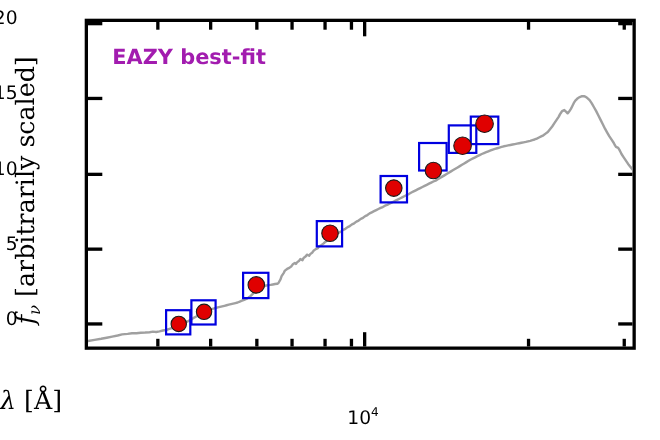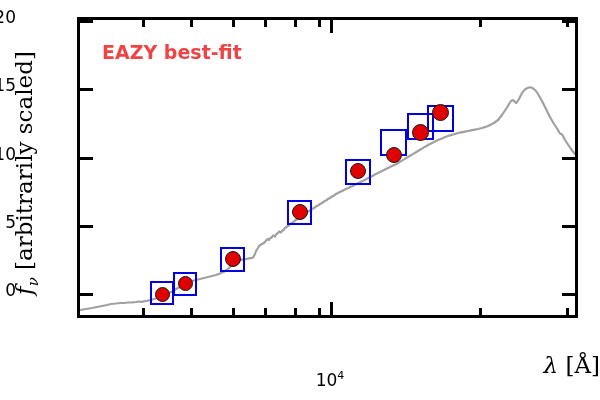--- a/index.html
+++ b/index.html
@@ -71,21 +71,21 @@
     font-size: 11px;
     vertical-align: super;
     line-height: 0;
   }
   
   #xaxis-title {
     position: absolute;
     left: 0;
     top: 352px;
     width: 600px;
-    text-align: right;
+    text-align: left;
     font-family: "DejaVu Serif", serif;
     font-style: italic;
     font-size: 23px;
     color: #000000;
   }
   #xaxis-title .upright { font-style: normal; }
   #yaxis-title {
     position: absolute;
     left: -141px;
     top: 160px;
@@ -106,21 +106,21 @@
     line-height: 0;
   }
   
   #annotation-eazy {
     position: absolute;
     left: 22px;
     top: 21px;
     font-family: "DejaVu Sans", sans-serif;
     font-weight: bold;
     font-size: 19px;
-    color: #ef4444;
+    color: #a21caf;
     white-space: nowrap;
   }
   
   .model-square {
     position: absolute;
     box-sizing: border-box;
     border: 2.5px solid #0000E0;
     background: transparent;
   }
   .obs-point {

